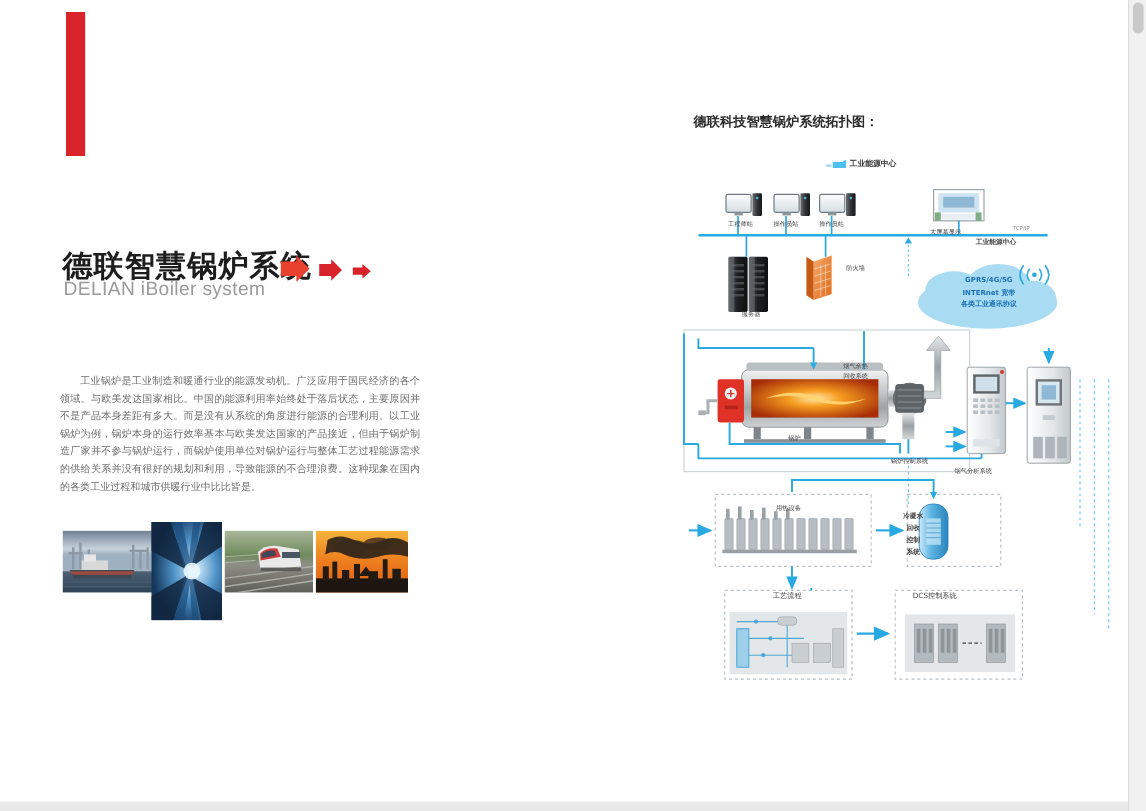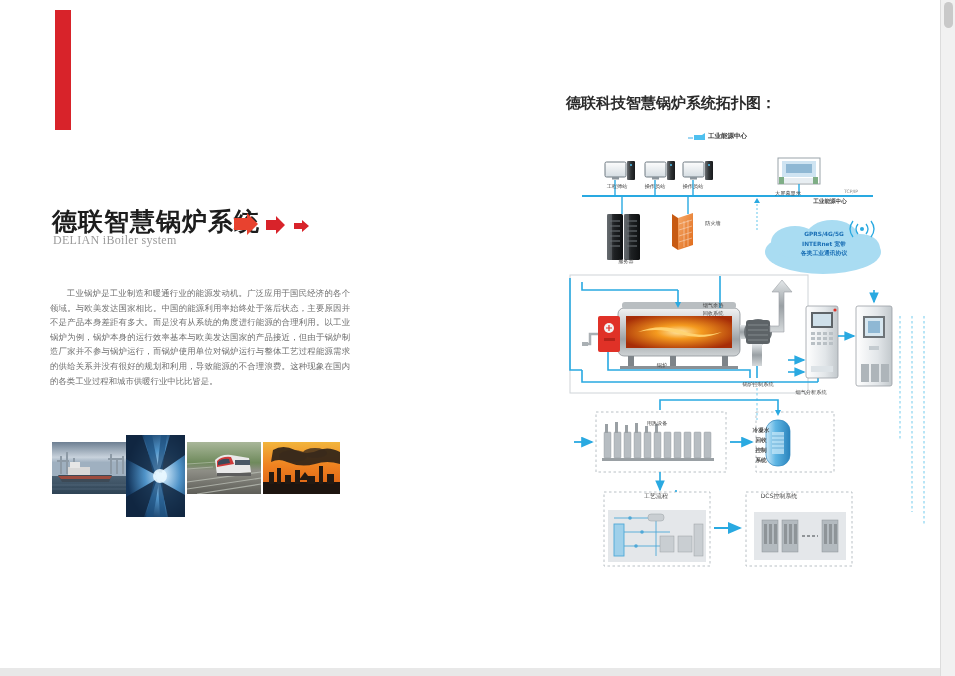--- a/index.html
+++ b/index.html
@@ -24,41 +24,42 @@
   }
   
   .red-bar{position:absolute;left:55px;top:10px;width:16px;height:120px;background:#d8232a;}
   .title-cn{
     position:absolute;left:52px;top:205px;
     font-size:25px;font-weight:bold;color:#1d1d1d;letter-spacing:1px;
     font-family:"DejaVu Sans",sans-serif;white-space:nowrap;
   }
   .title-en{
     position:absolute;left:53px;top:233px;
-    font-size:12px;color:#9a9a9a;letter-spacing:.3px;white-space:nowrap;font-family:Liberation Serif, serif;
+    font-size:16px;color:#9a9a9a;letter-spacing:.3px;white-space:nowrap;
   }
   .arrows{position:absolute;left:232px;top:212px;width:80px;height:26px;}
   .body-text{
     position:absolute;left:50px;width:300px;
     font-size:8.4px;line-height:14.6px;color:#6e6e6e;
     text-align:justify;text-indent:2em;
     font-family:"DejaVu Sans",sans-serif;
+    margin-top:24px;
   }
   .p1{top:286px;}
   .p2{top:374px;}
   
   .photo{position:absolute;overflow:hidden;}
   .ph1{left:52px;top:442px;width:76px;height:52px;}
   .ph2{left:126px;top:435px;width:59px;height:82px;}
   .ph3{left:187px;top:442px;width:74px;height:52px;}
   .ph4{left:263px;top:442px;width:77px;height:52px;}
   
   .diagram-title{
-    position:absolute;left:566px;top:94px;
-    font-size:15px;font-weight:bold;color:#2b2b2b;
+    position:absolute;left:578px;top:94px;
+    font-size:11px;font-weight:bold;color:#2b2b2b;
     font-family:"DejaVu Sans",sans-serif;white-space:nowrap;
   }
   .platform-label{
     position:absolute;left:708px;top:132px;
     font-size:6.5px;font-weight:bold;color:#333;
     font-family:"DejaVu Sans",sans-serif;white-space:nowrap;
   }
   .platform-icon{position:absolute;left:688px;top:133px;width:17px;height:8px;}
   .dlabel{
     position:absolute;font-size:5.2px;color:#444;

